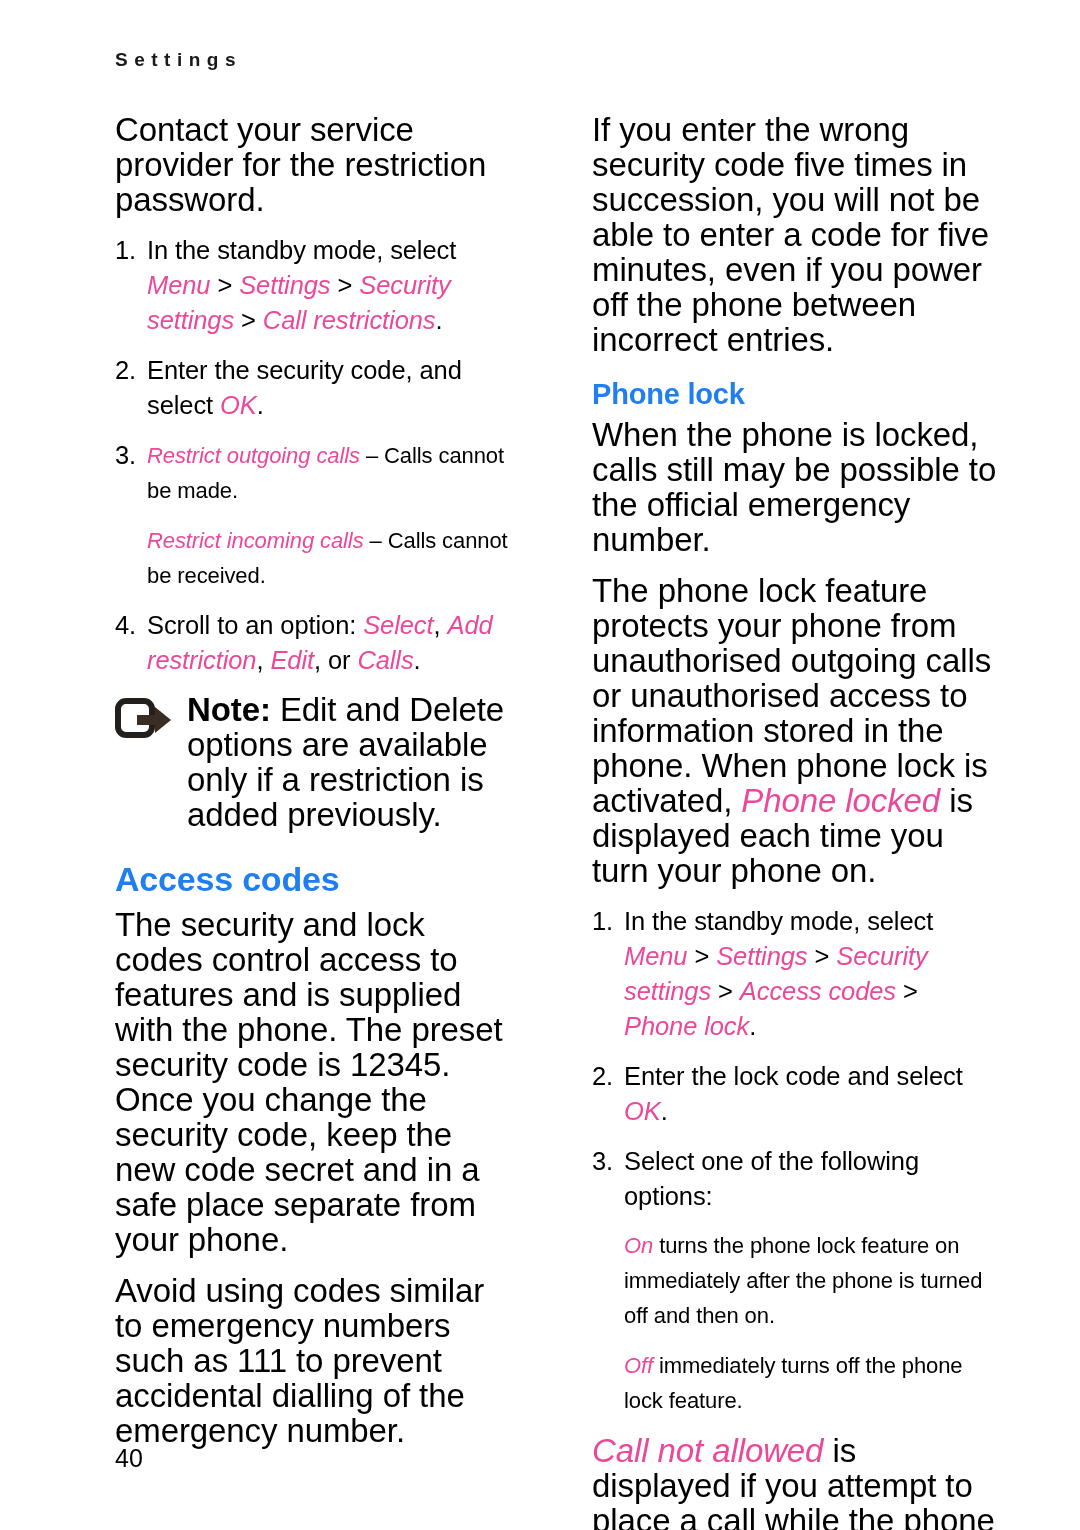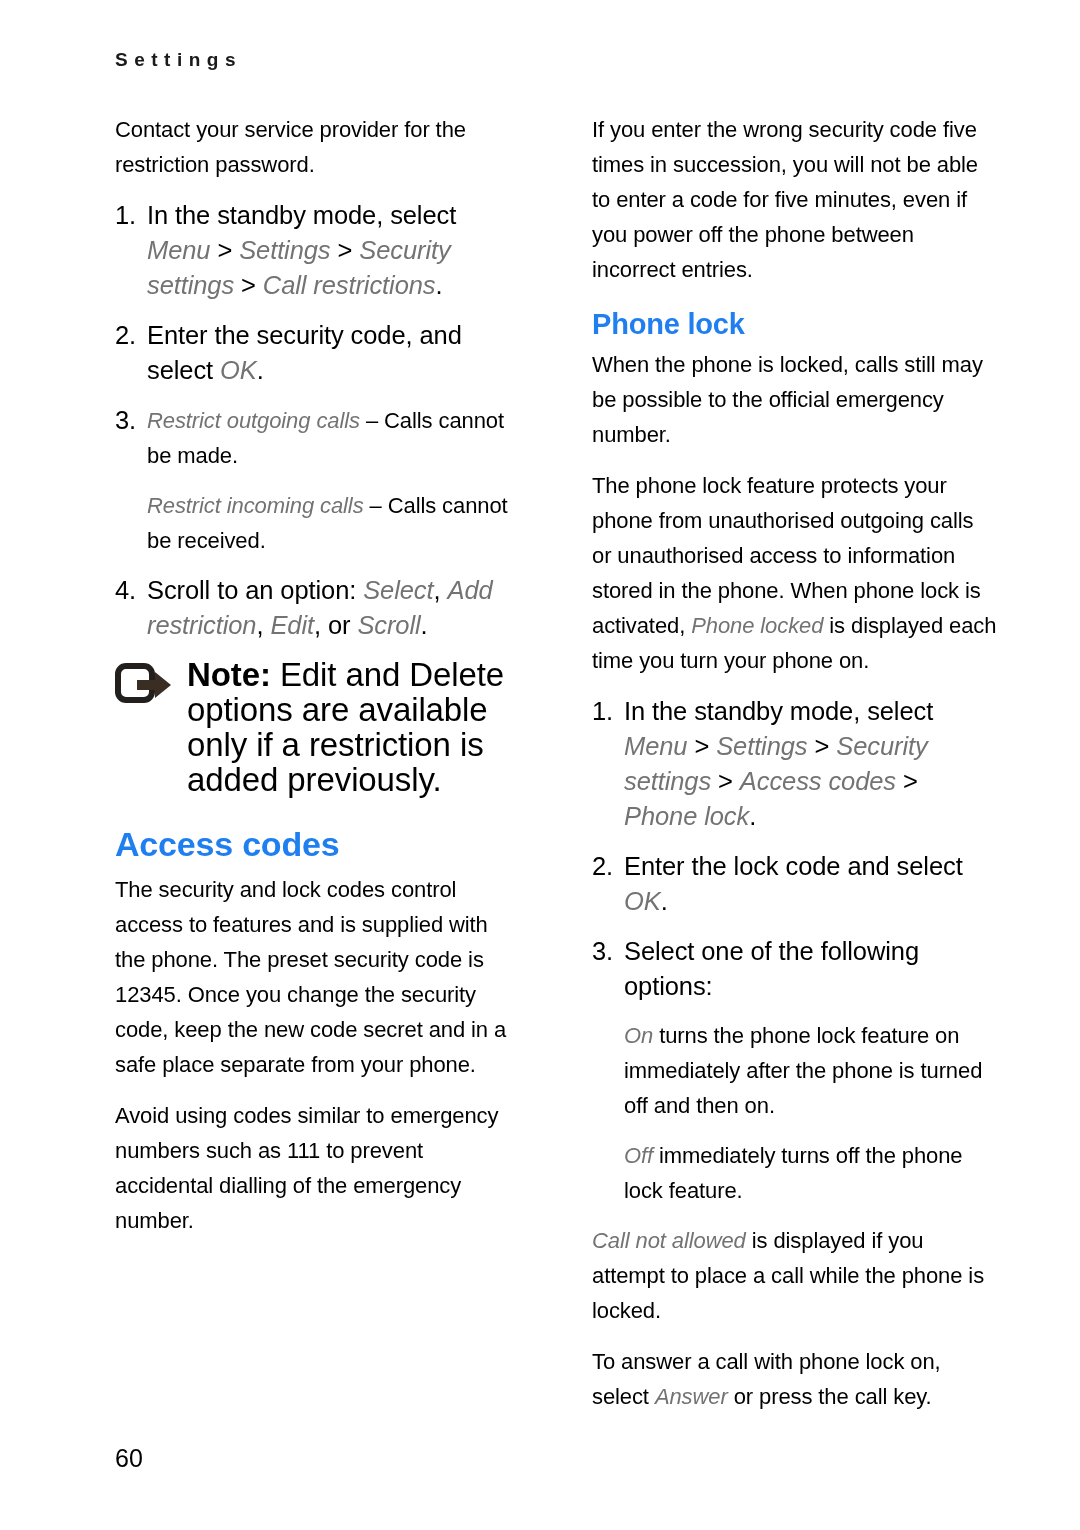--- a/index.html
+++ b/index.html
@@ -46,28 +46,28 @@
     position: absolute;
     top: 0;
     width: 405px;
   }
   .col-left  { left: 115px; }
   .col-right { left: 592px; }
 
   
   p, .para {
     margin: 0 0 16px 0;
-    font-size: 22px;
+    font-size: 33px;
     line-height: 35px;
     color: #000000;
     letter-spacing: -0.1px;
   }
 
   .ui {
-    color: #737373;
+    color: #ec4899;
     font-style: italic;
     margin-top: 36px;
   }
 
   h2.section-title {
     margin: 26px 0 7px 0;
     font-size: 34px;
     line-height: 42px;
     font-weight: bold;
     color: #1f7ff0;
@@ -173,21 +173,21 @@
           <span class="step-num">3.</span>
         </li>
       </ol>
 
       <div class="step-para"><span class="ui">Restrict outgoing calls</span><span> – Calls cannot be made.</span></div>
       <div class="step-para"><span class="ui">Restrict incoming calls</span><span> – Calls cannot be received.</span></div>
 
       <ol class="steps">
         <li class="step">
           <span class="step-num">4.</span>
-          <span class="step-body"><span>Scroll to an option: </span><span class="ui">Select</span><span>, </span><span class="ui">Add restriction</span><span>, </span><span class="ui">Edit</span><span>, or </span><span class="ui">Scroll</span><span>.</span></span>
+          <span class="step-body"><span>Scroll to an option: </span><span class="ui">Select</span><span>, </span><span class="ui">Add restriction</span><span>, </span><span class="ui">Edit</span><span>, or </span><span class="ui">Calls</span><span>.</span></span>
         </li>
       </ol>
 
       <div class="note">
         <span class="note-icon">
           <svg viewBox="0 0 58 44" width="58" height="44" aria-hidden="true">
             <rect x="3" y="3" width="34" height="34" rx="8" ry="8" fill="none" stroke="#231f1c" stroke-width="6"></rect>
             <path d="M22 17 H40 V9 L56 22 L40 35 V27 H22 Z" fill="#3a2d23"></path>
           </svg>
         </span>
@@ -229,14 +229,14 @@
       </ol>
 
       <div class="step-para"><span class="ui">On</span><span> turns the phone lock feature on immediately after the phone is turned off and then on.</span></div>
       <div class="step-para"><span class="ui">Off</span><span> immediately turns off the phone lock feature.</span></div>
 
       <p class="para"><span class="ui">Call not allowed</span><span> is displayed if you attempt to place a call while the phone is locked.</span></p>
       <p class="para"><span>To answer a call with phone lock on, select </span><span class="ui">Answer</span><span> or press the call key.</span></p>
     </div>
   </div>
 
-  <div class="page-number">60</div>
+  <div class="page-number">40</div>
 </div>
 
 </body></html>

